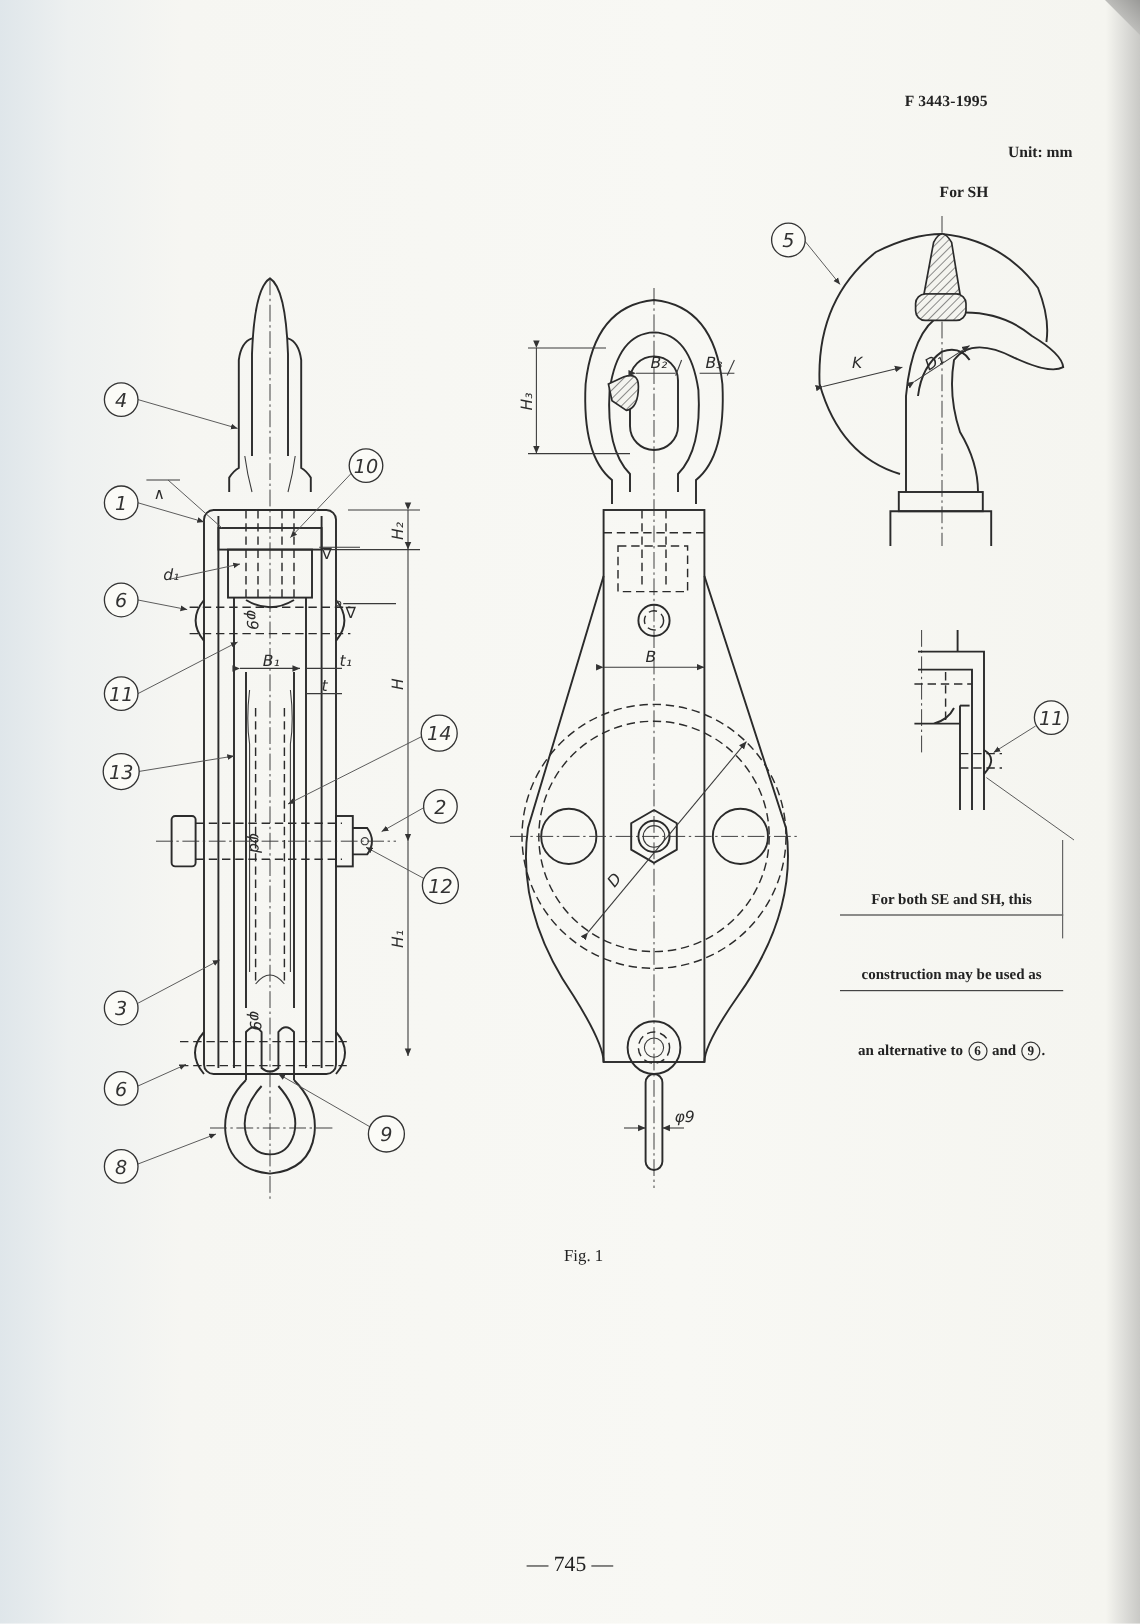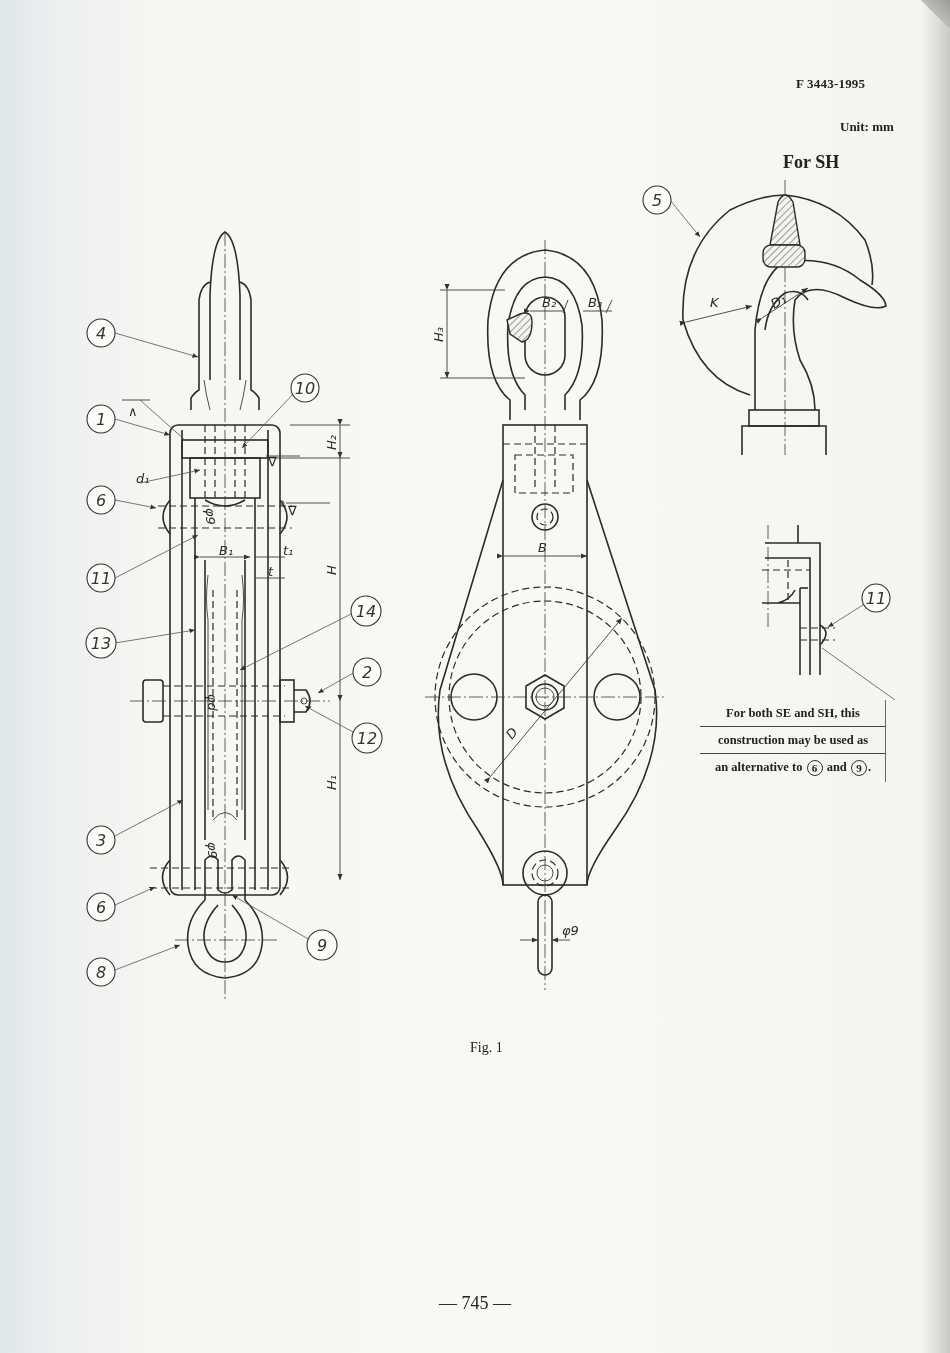--- a/index.html
+++ b/index.html
@@ -6,30 +6,30 @@
   body {
     width: 950px; height: 1353px; overflow: hidden; position: relative;
     background: linear-gradient(90deg, #dfe6ea 0%, #edf0f0 6%, #f6f6f2 16%, #f8f8f4 60%, #f5f5f0 97%, #c9c9c6 100%);
     font-family: "Liberation Serif", "DejaVu Serif", serif;
     color: #222;
   }
   .corner-fold {
     position: absolute; right: 0; top: 0; width: 36px; height: 36px;
     background: linear-gradient(225deg, #9a9a98 0%, #bdbdba 40%, transparent 41%);
   }
-  .doc-number { position: absolute; left: 796px; top: 76px; font-size: 13px; font-weight: bold; letter-spacing: 0.2px; }
+  .doc-number { position: absolute; left: 754px; top: 76px; font-size: 13px; font-weight: bold; letter-spacing: 0.2px; }
   .unit-label { position: absolute; left: 840px; top: 119px; font-size: 13px; font-weight: bold; }
-  .for-sh-label { position: absolute; left: 783px; top: 152px; font-size: 18px; font-weight: bold; }
+  .for-sh-label { position: absolute; left: 783px; top: 152px; font-size: 13px; font-weight: bold; }
   .fig-caption { position: absolute; left: 470px; top: 1040px; font-size: 14px; font-weight: normal; }
   .page-number { position: absolute; left: 439px; top: 1293px; font-size: 18px; }
 
   .note-box { position: absolute; left: 700px; top: 700px; width: 186px; }
   .note-line {
     font-size: 12.5px; font-weight: bold; text-align: center;
-    height: 26px; line-height: 26px; border-bottom: 1px solid #444;
+    height: 26px; line-height: 26px; border-bottom: 1px solid #444; margin-top: 36px;
   }
   .note-line:last-child { border-bottom: none; }
   .note-box::after {
     content: ""; position: absolute; right: 0; top: 0; width: 1px; height: 82px; background: #666;
   }
   .circ {
     display: inline-block; width: 14px; height: 14px; border: 1px solid #333; border-radius: 50%;
     font-size: 11px; line-height: 14px; text-align: center; vertical-align: middle; margin: 0 1px;
   }
 

